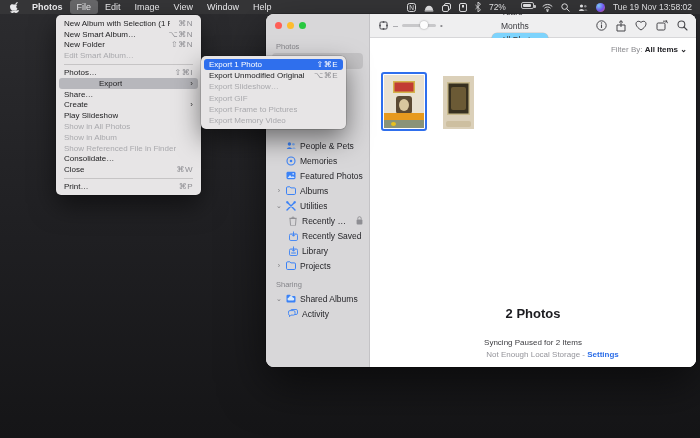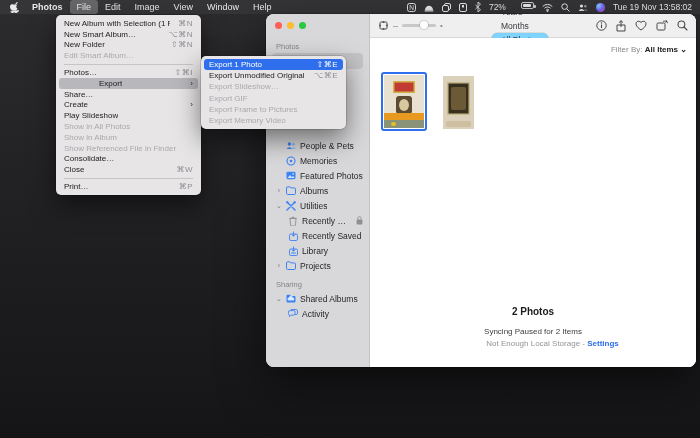--- a/index.html
+++ b/index.html
@@ -102,21 +102,21 @@
   .p1-oval::after { content:""; position:absolute; inset:3px; border-radius:50%; background:#d9c79e; }
   .p1-band { position:absolute; bottom:8px; left:0; right:0; height:7px; background:#e79a1f; }
   .p1-shelf { position:absolute; bottom:0; left:0; right:0; height:8px; background:#8a9378; }
   .p1-dot { position:absolute; bottom:2px; left:7px; width:5px; height:4px; background:#e7c11f; border-radius:50%; }
   .photo2 { width:31px; height:53px; position:relative; background:#dbd0b9; overflow:hidden; }
   .p2-frame { position:absolute; top:6px; left:4px; width:23px; height:33px; background:#37301f;
               box-shadow:inset 0 0 0 1.5px #c8b98c; }
   .p2-inner { position:absolute; inset:5px 4px; background:#6b5a35; border-radius:2px; }
   .p2-base { position:absolute; bottom:2px; left:3px; right:3px; height:6px; background:#cdbfa0; border-radius:2px; }
   .status { position:absolute; left:0; right:0; top:268px; text-align:center; }
-  .st1 { font-size:10px; font-weight:bold; color:#1b1b1f; margin-bottom:10px; }
+  .st1 { font-size:13px; font-weight:bold; color:#1b1b1f; margin-bottom:17px; }
   .st2 { font-size:8px; color:#3c3c40; margin-bottom:3px; }
   .st3 { font-size:8px; color:#94949a;padding-left:39px; }
   .st3 a { color:#2b6de8; font-weight:bold; text-decoration:none; }
 
   svg { display:block; }
 </style>
 </head>
 <body>
 
 <div class="menubar">

